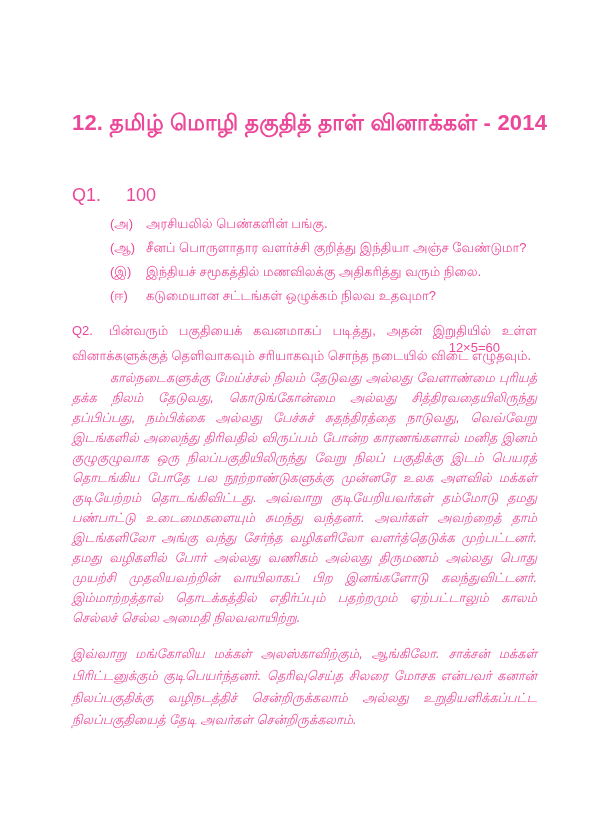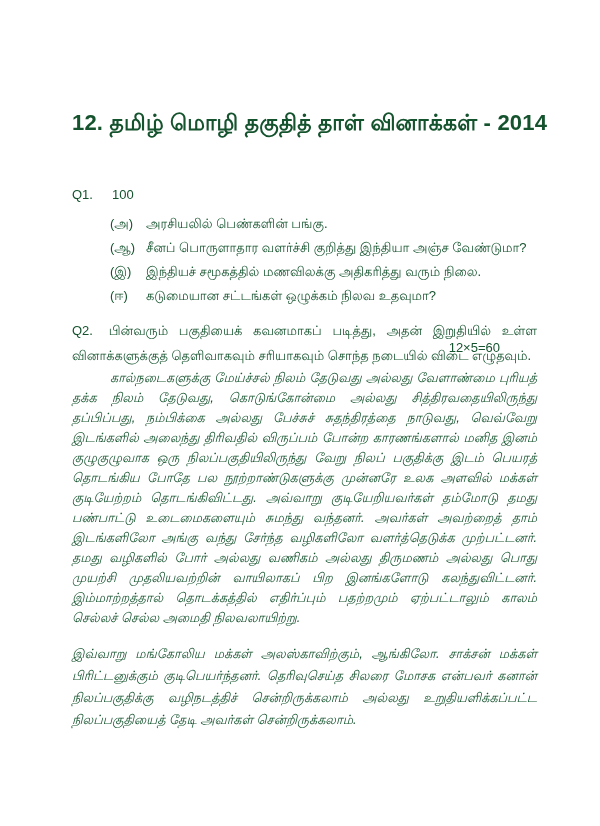--- a/index.html
+++ b/index.html
@@ -5,49 +5,49 @@
   html, body {
     margin: 0;
     padding: 0;
     background: #ffffff;
   }
   .page {
     position: relative;
     width: 600px;
     height: 758px;
     background: #ffffff;
-    color: #14532d;
+    color: #ec4899;
     font-family: "Liberation Sans", sans-serif;
     box-sizing: border-box;
     padding: 110px 63px 0 72px;
     overflow: hidden;
   }
   .title {
     font-size: 22px;
     font-weight: bold;
     text-align: center;
     margin: 0 0 46px 0;
     letter-spacing: 0.2px;
     white-space: nowrap;
   }
   .q-line {
     display: flex;
     align-items: flex-start;
-    font-size: 13px;
+    font-size: 18px;
     line-height: 22px;
   }
   .q-label {
     white-space: nowrap;
     margin-right: 5px;
   }
   .q1-text {
     flex: 1;
   }
   .q1-marks {
-    margin-left: 14px;
+    margin-left: 20px;
     padding-right: 16px;
     white-space: nowrap;
   }
   .options {
     margin: 6px 0 0 38px;
   }
   .option-row {
     display: flex;
     font-size: 13px;
     line-height: 24px;

